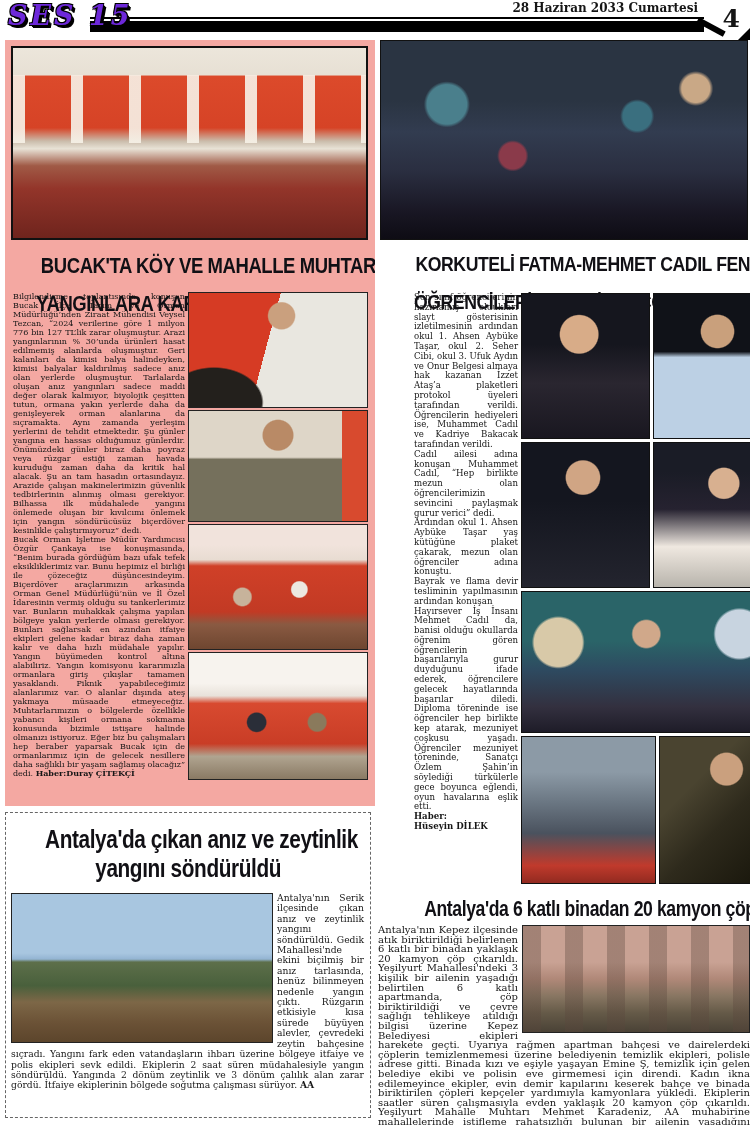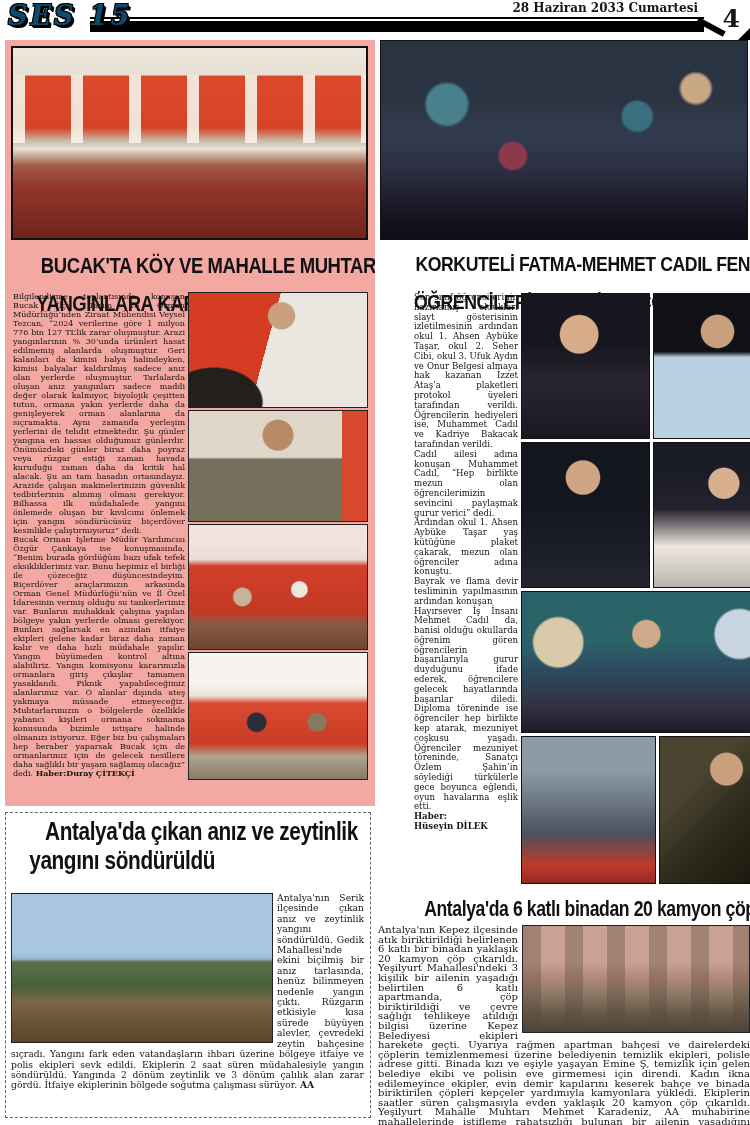--- a/index.html
+++ b/index.html
@@ -1,21 +1,21 @@
 <!DOCTYPE html>
 <html lang="tr"><head>
 <meta charset="utf-8">
 <style>
   html,body { margin:0; padding:0; background:#fff; }
   .page { position:relative; width:750px; height:1125px; background:#ffffff;
           font-family:"DejaVu Serif", serif; color:#161616; overflow:hidden; }
 
   
   .masthead { position:absolute; left:8px; top:0; font-size:27px; font-weight:bold; font-style:italic;
-              letter-spacing:3px; color:#0c4a6e; z-index:4;
+              letter-spacing:3px; color:#6d28d9; z-index:4;
               text-shadow:-1px -1px 0 #000, 1px -1px 0 #000, -1px 1px 0 #000, 1px 1px 0 #000,
                           2px 2px 0 #000, 3px 3px 0 #000; }
   .issue-date { position:absolute; right:52px; top:1px; font-size:12px; font-weight:bold; }
   .rule-thin  { position:absolute; left:90px; right:46px; top:17px; height:2px; background:#000; }
   .rule-thick { position:absolute; left:90px; right:46px; top:21px; height:11px; background:#000; }
   .corner { position:absolute; right:2px; top:4px; width:46px; height:32px; }
   .corner .pagenum { position:absolute; right:8px; top:0; font-size:25px; font-weight:bold; }
   .corner .ribbon  { position:absolute; left:-6px; bottom:6px; width:30px; height:6px; background:#000; transform:rotate(28deg); }
   .corner .tri     { position:absolute; right:-2px; bottom:-4px; width:12px; height:12px; background:#000;
                      clip-path:polygon(100% 0, 100% 100%, 0 100%); }
@@ -95,21 +95,21 @@
   .ph-crowd { width:135px; height:148px;
     background-image:linear-gradient(180deg,#8c9aa6 0 24%,#6a7682 45%,#4a525e 66%,#c03a2c 88%,#922a20 100%); }
   .ph-singer { width:123px; height:148px;
     background-image:radial-gradient(circle at 55% 22%, #caa07e 0 12%, rgba(0,0,0,0) 13%),
       linear-gradient(135deg,#4a4430 0 30%,#2e2a1c 56%,#141208 100%); }
   .kby { margin:0; font-weight:bold; text-align:left; }
 
   
   .aniz { position:absolute; left:5px; top:812px; width:366px; height:306px; box-sizing:border-box;
           border:1px dashed #666; background:#fff; overflow:hidden; }
-  .aniz h2 { margin:4px 0 2px 0; }
+  .aniz h2 { margin:12px 0 2px 0; text-align:center; }
   .aniz h2 .hl-line { font-size:26px; transform:scaleX(.8); }
   .aniz .body { position:absolute; left:5px; top:80px; width:353px; height:220px;
                 font-size:9.2px; line-height:10.4px; }
   .ph-field { float:left; width:262px; height:150px; border:1px solid #222; margin-right:4px; margin-bottom:2px;
     background-image:linear-gradient(180deg,#a8c6e0 0 40%,#93b4d2 44%,#5d6f4a 46%,#49603c 62%,#7d6747 73%,#6b5236 87%,#5c452c 100%); }
 
   
   .cop { position:absolute; left:378px; top:893px; width:372px; height:232px; overflow:hidden; }
   .cop h2 { margin:0; text-align:center; }
   .cop h2 .hl-line { font-size:22px; transform:scaleX(.8); }

